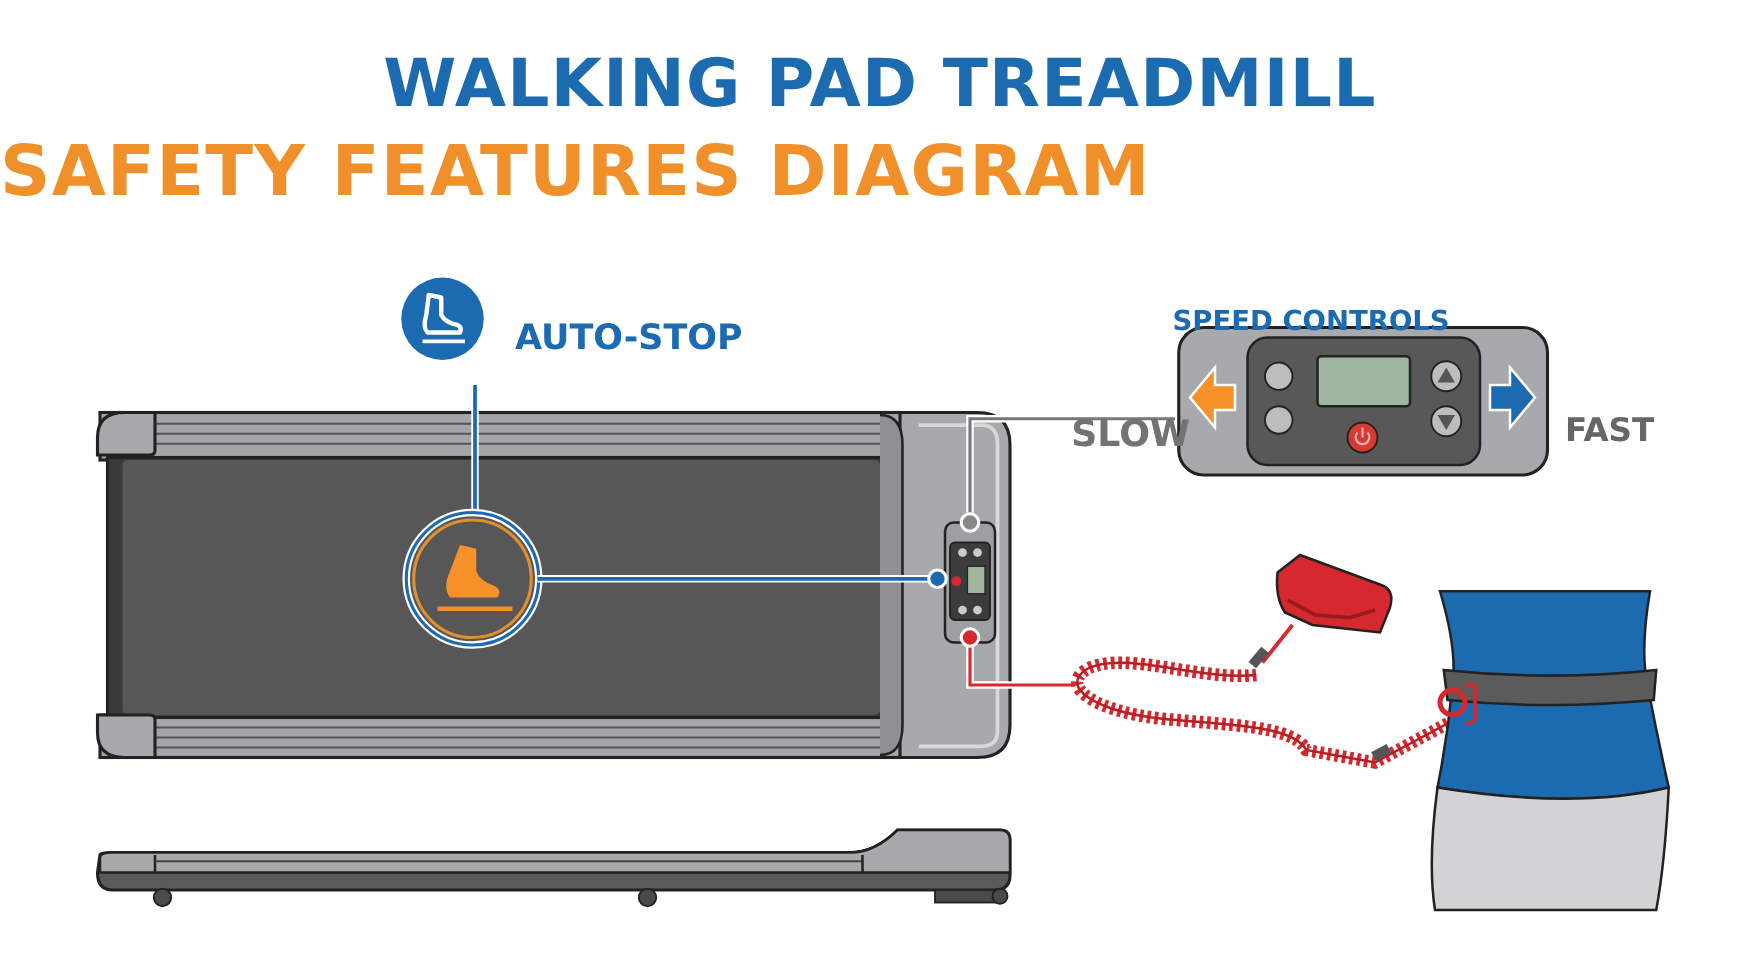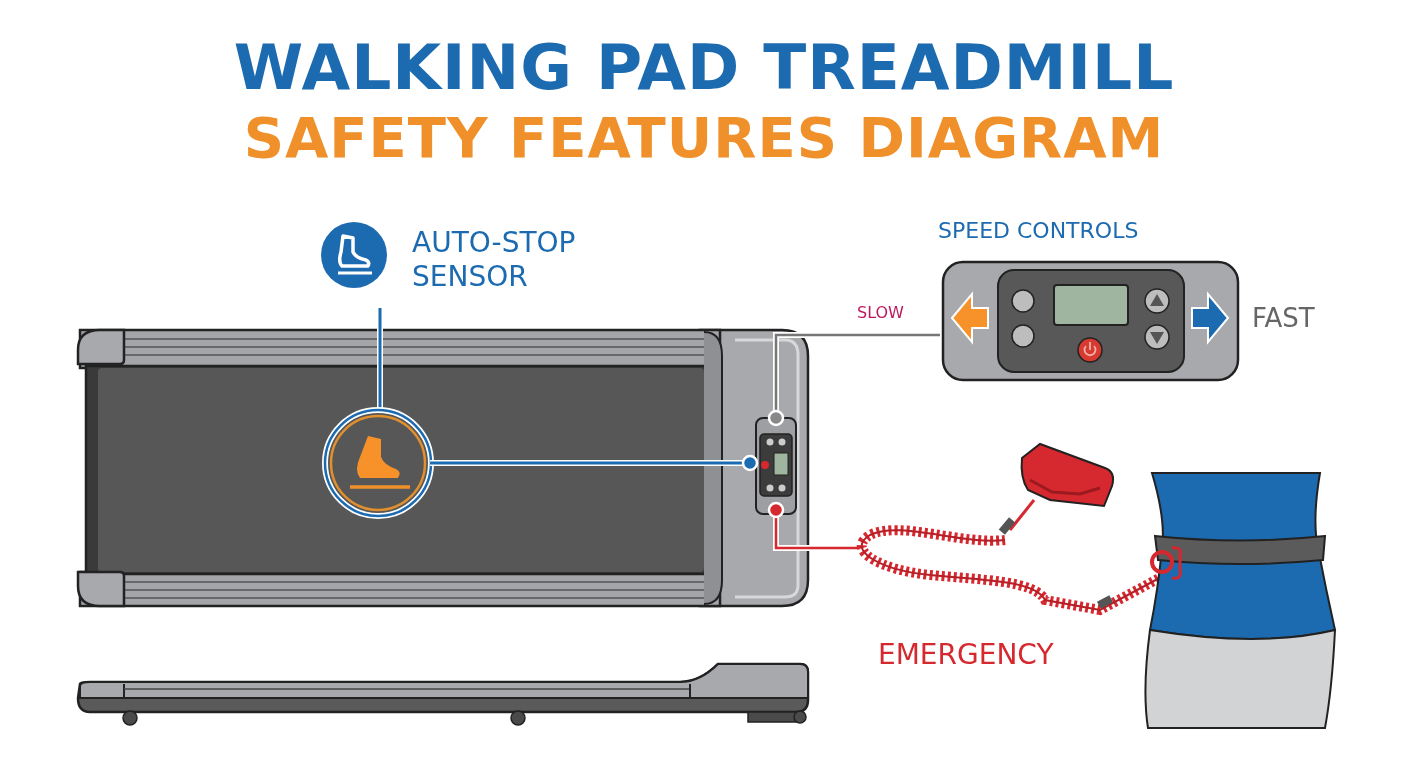--- a/index.html
+++ b/index.html
@@ -1,22 +1,22 @@
 <!DOCTYPE html>
 <html><head>
 <meta charset="utf-8">
 <style>
   html, body { margin:0; padding:0; }
   body { width:1408px; height:768px; background:#ffffff; position:relative; overflow:hidden; font-family:"DejaVu Sans", sans-serif; }
-  .title1 { position:absolute; left:0; width:1408px; top:28px; text-align:center; font-weight:bold; font-size:63px; letter-spacing:1px; color:#1c6bb0; line-height:80px; }
-  .title2 { position:absolute; left:0; width:1408px; top:104px; text-align:center; font-weight:bold; font-size:56px; letter-spacing:1px; color:#f0902a; line-height:68px; }
-  .lbl { position:absolute; font-weight:normal; white-space:nowrap; }
+  .title1 { position:absolute; left:0; width:1408px; top:28px; text-align:center; font-weight:bold; font-size:53px; letter-spacing:1px; color:#1c6bb0; line-height:80px; }
+  .title2 { position:absolute; left:0; width:1408px; top:104px; text-align:left; font-weight:bold; font-size:56px; letter-spacing:1px; color:#f0902a; line-height:68px; }
+  .lbl { position:absolute; font-weight:bold; white-space:nowrap;margin-top:27px; }
   .auto-stop { left:412px; top:226px; font-size:28px; color:#1c6bb0; line-height:34px; }
   .speed { left:938px; top:218px; font-size:22px; color:#1c6bb0; }
-  .slow { left:857px; top:303px; font-size:16px; color:#be185d; }
+  .slow { left:857px; top:303px; font-size:29px; color:#737373; }
   .fast { left:1252px; top:303px; font-size:26px; color:#666; }
   .emerg { left:878px; top:638px; font-size:28px; color:#d6282f; line-height:34px; }
   svg.main { position:absolute; left:0; top:0; }
 </style>
 </head>
 <body>
 
 <div class="title1">WALKING PAD TREADMILL</div>
 <div class="title2">SAFETY FEATURES DIAGRAM</div>
 
@@ -128,27 +128,25 @@
     <path d="M1152 473 L1320 473 Q1312 520 1318 548 Q1326 590 1335 630 Q1260 648 1150 630 Q1158 590 1162 548 Q1166 520 1152 473 Z" fill="#1c6bb0" stroke="#222" stroke-width="2"></path>
     <path d="M1150 630 Q1260 648 1335 630 Q1332 690 1325 728 L1148 728 Q1142 690 1150 630 Z" fill="#d2d3d5" stroke="#222" stroke-width="2"></path>
     <path d="M1155 536 Q1240 545 1325 536 L1323 560 Q1240 568 1158 560 Z" fill="#5b5b5b" stroke="#222" stroke-width="2"></path>
     <circle cx="1162" cy="562" r="10" fill="none" stroke="#d6282f" stroke-width="4"></circle>
     <path d="M1172 548 Q1182 546 1180 556 L1180 570 Q1182 580 1172 578" fill="none" stroke="#d6282f" stroke-width="3"></path>
   </g>
 </svg>
 
 <div class="lbl auto-stop">
   <div>AUTO-STOP</div>
-  <div>SENSOR</div>
 </div>
 <div class="lbl speed">SPEED CONTROLS</div>
 <div class="lbl slow">SLOW</div>
 <div class="lbl fast">FAST</div>
 <div class="lbl emerg">
-  <div>EMERGENCY</div>
 </div>
 
 <svg width="1408" height="768" style="position:absolute;left:0;top:0;pointer-events:none">
   <g>
     <path d="M80 684 Q80 682 90 682 L680 682 Q700 682 718 664 L800 664 Q808 664 808 672 L808 700 Q808 712 796 712 L90 712 Q78 712 78 698 Z" fill="#5a5a5a" stroke="#222" stroke-width="2.5"></path>
     <path d="M80 698 L80 686 Q80 682 90 682 L680 682 Q700 682 718 664 L800 664 Q808 664 808 672 L808 698 Z" fill="#a7a9ac" stroke="#222" stroke-width="2"></path>
     <line x1="124" y1="684" x2="124" y2="698" stroke="#222" stroke-width="2"></line>
     <line x1="124" y1="689" x2="690" y2="689" stroke="#444" stroke-width="1.5"></line>
     <line x1="690" y1="684" x2="690" y2="698" stroke="#222" stroke-width="2"></line>
     <circle cx="130" cy="718" r="7" fill="#4a4a4a" stroke="#222" stroke-width="1.5"></circle>

